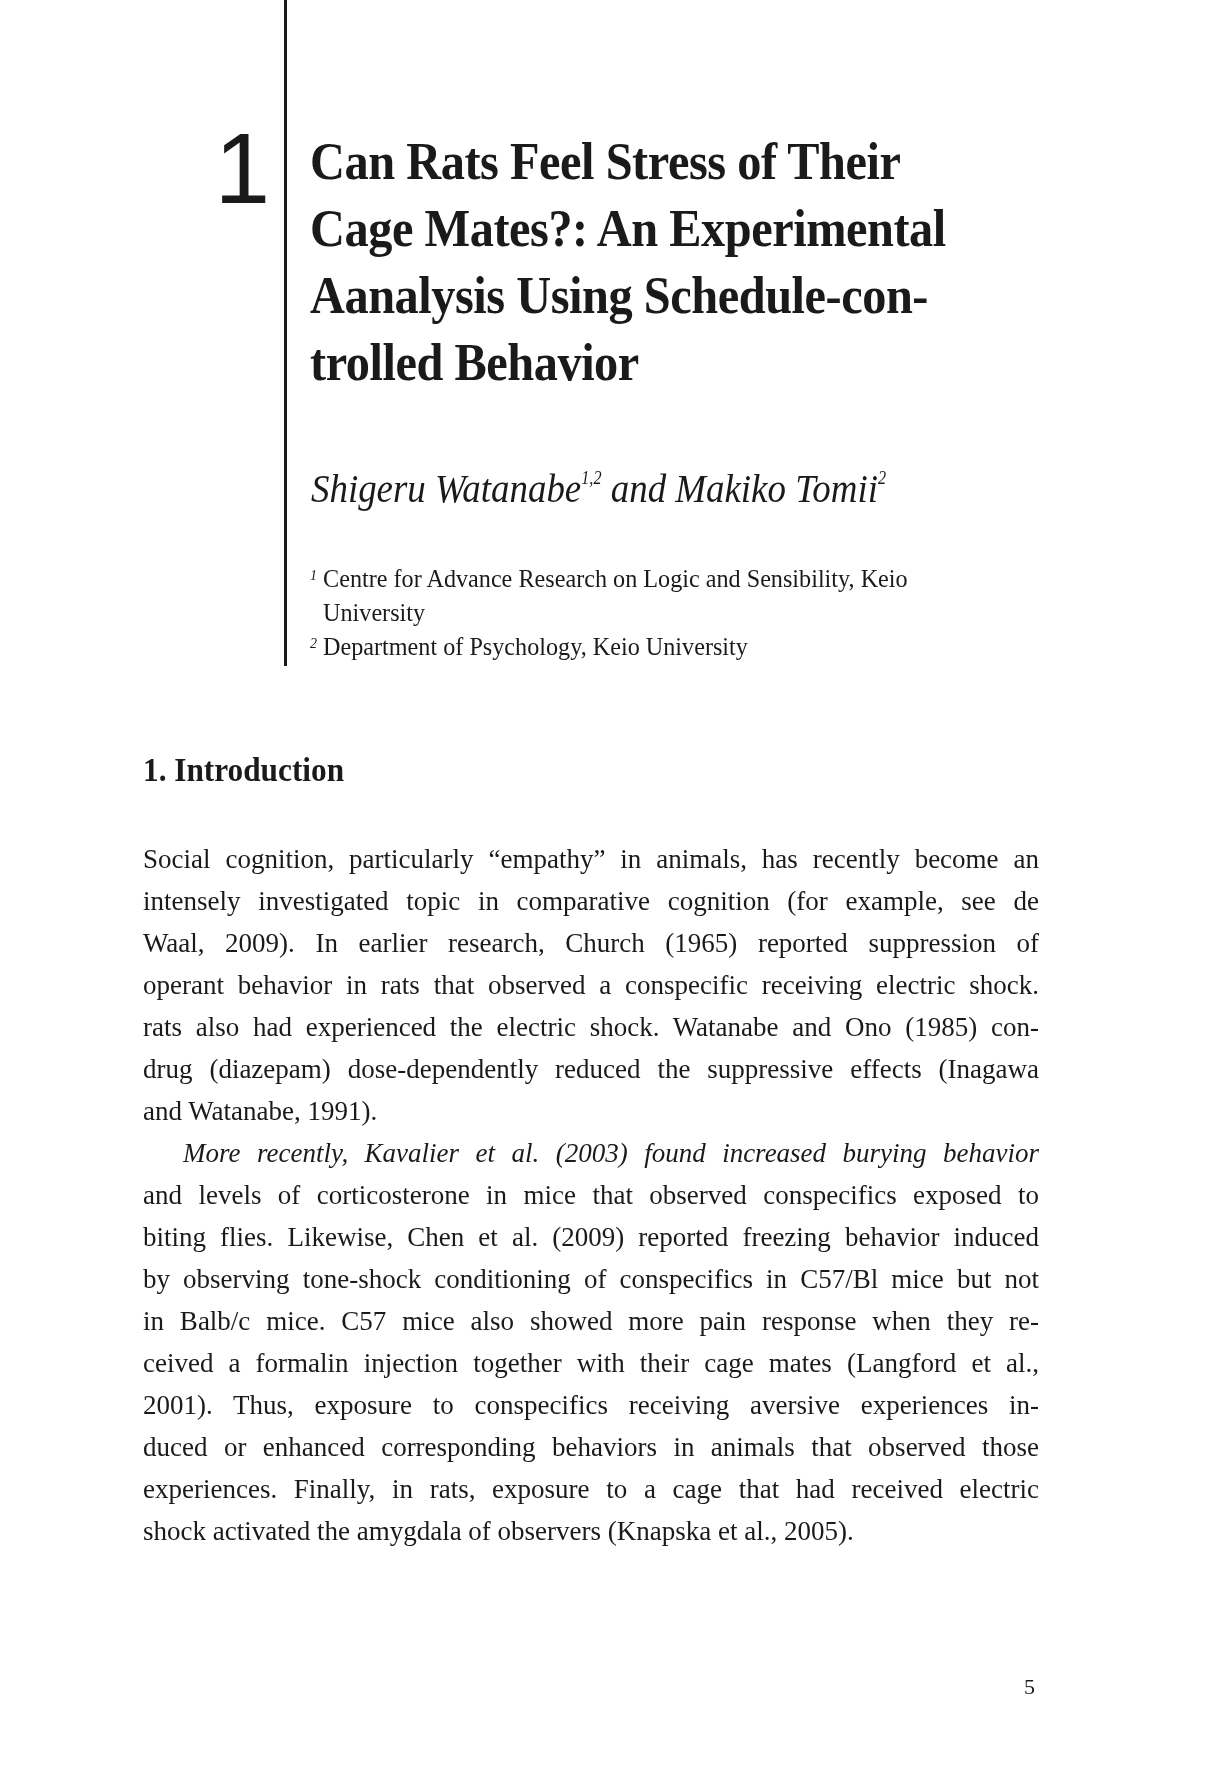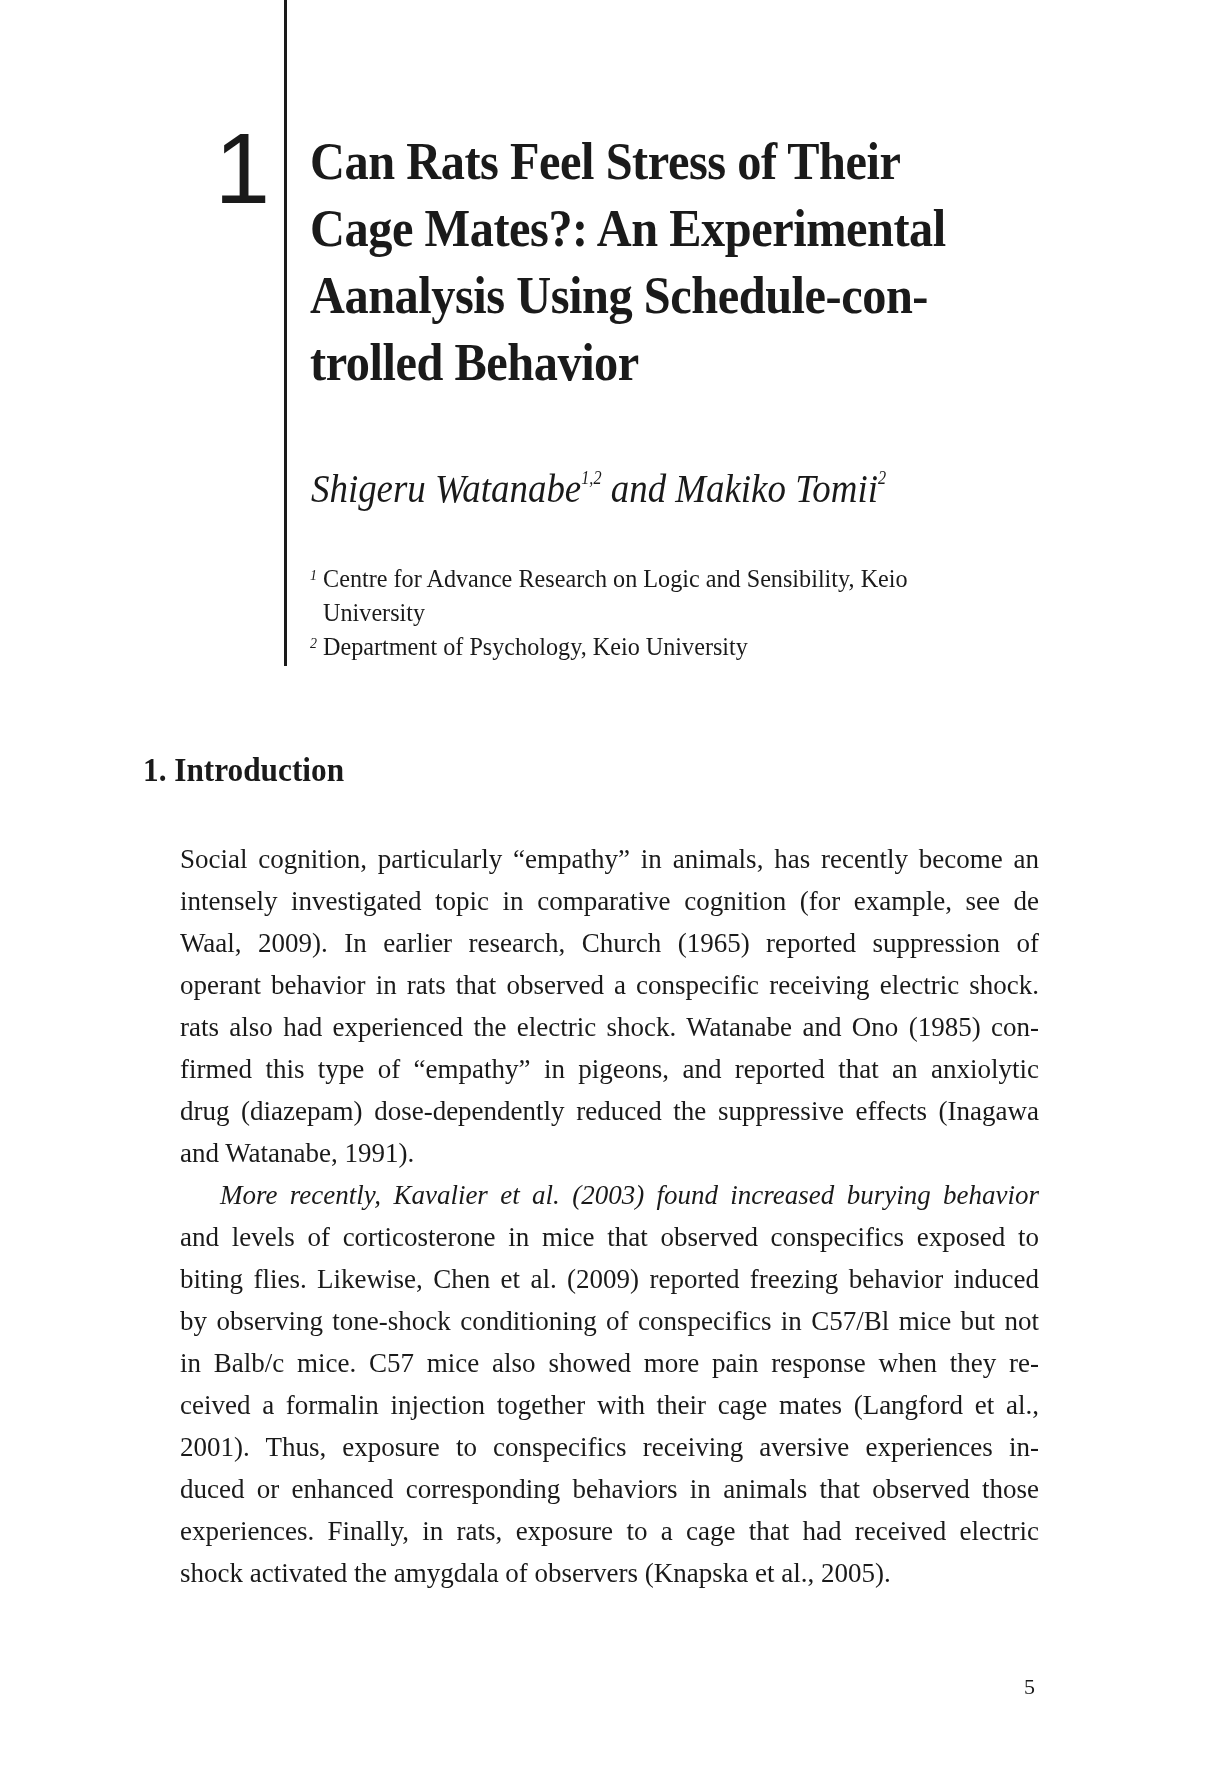--- a/index.html
+++ b/index.html
@@ -20,21 +20,21 @@
   .affil { position: relative; padding-left: 14px; white-space: nowrap;
     transform: scaleX(0.93); transform-origin: left top; }
   .affil sup { position: absolute; left: 0; top: -4px; font-size: 15px; font-style: italic; }
   .affil .cont { display: block; }
   .section { position: absolute; left: 143px; top: 753px;
     font-family: "Liberation Serif", serif; font-weight: bold; font-size: 34px; line-height: 1;
     transform: scaleX(0.92); transform-origin: left top; white-space: nowrap; }
   .body { position: absolute; left: 143px; top: 838px; width: 896px;
     font-family: "Liberation Serif", serif; font-size: 27px; line-height: 42px; }
   .line { display: block; white-space: nowrap; text-align: justify; text-align-last: justify;
-    height: 42px; margin-left: 37px; }
+    height: 42px; }
   .line.last { text-align-last: left; }
   .line.indent { padding-left: 40px; font-style: italic; }
   .pagenum { position: absolute; left: 1024px; top: 1676px;
     font-family: "Liberation Serif", serif; font-size: 22px; line-height: 1; }
 </style>
 </head>
 <body>
 
 <div class="vrule"></div>
 
@@ -65,21 +65,20 @@
 
 <div class="section">1. Introduction</div>
 
 <div class="body">
   <div>
     <span class="line">Social cognition, particularly “empathy” in animals, has recently become an</span>
     <span class="line">intensely investigated topic in comparative cognition (for example, see de</span>
     <span class="line">Waal, 2009). In earlier research, Church (1965) reported suppression of</span>
     <span class="line">operant behavior in rats that observed a conspecific receiving electric shock.</span>
     <span class="line">rats also had experienced the electric shock. Watanabe and Ono (1985) con-</span>
-    <span class="line">firmed this type of “empathy” in pigeons, and reported that an anxiolytic</span>
     <span class="line">drug (diazepam) dose-dependently reduced the suppressive effects (Inagawa</span>
     <span class="line last">and Watanabe, 1991).</span>
   </div>
   <div>
     <span class="line indent">More recently, Kavalier et al. (2003) found increased burying behavior</span>
     <span class="line">and levels of corticosterone in mice that observed conspecifics exposed to</span>
     <span class="line">biting flies. Likewise, Chen et al. (2009) reported freezing behavior induced</span>
     <span class="line">by observing tone-shock conditioning of conspecifics in C57/Bl mice but not</span>
     <span class="line">in Balb/c mice. C57 mice also showed more pain response when they re-</span>
     <span class="line">ceived a formalin injection together with their cage mates (Langford et al.,</span>

